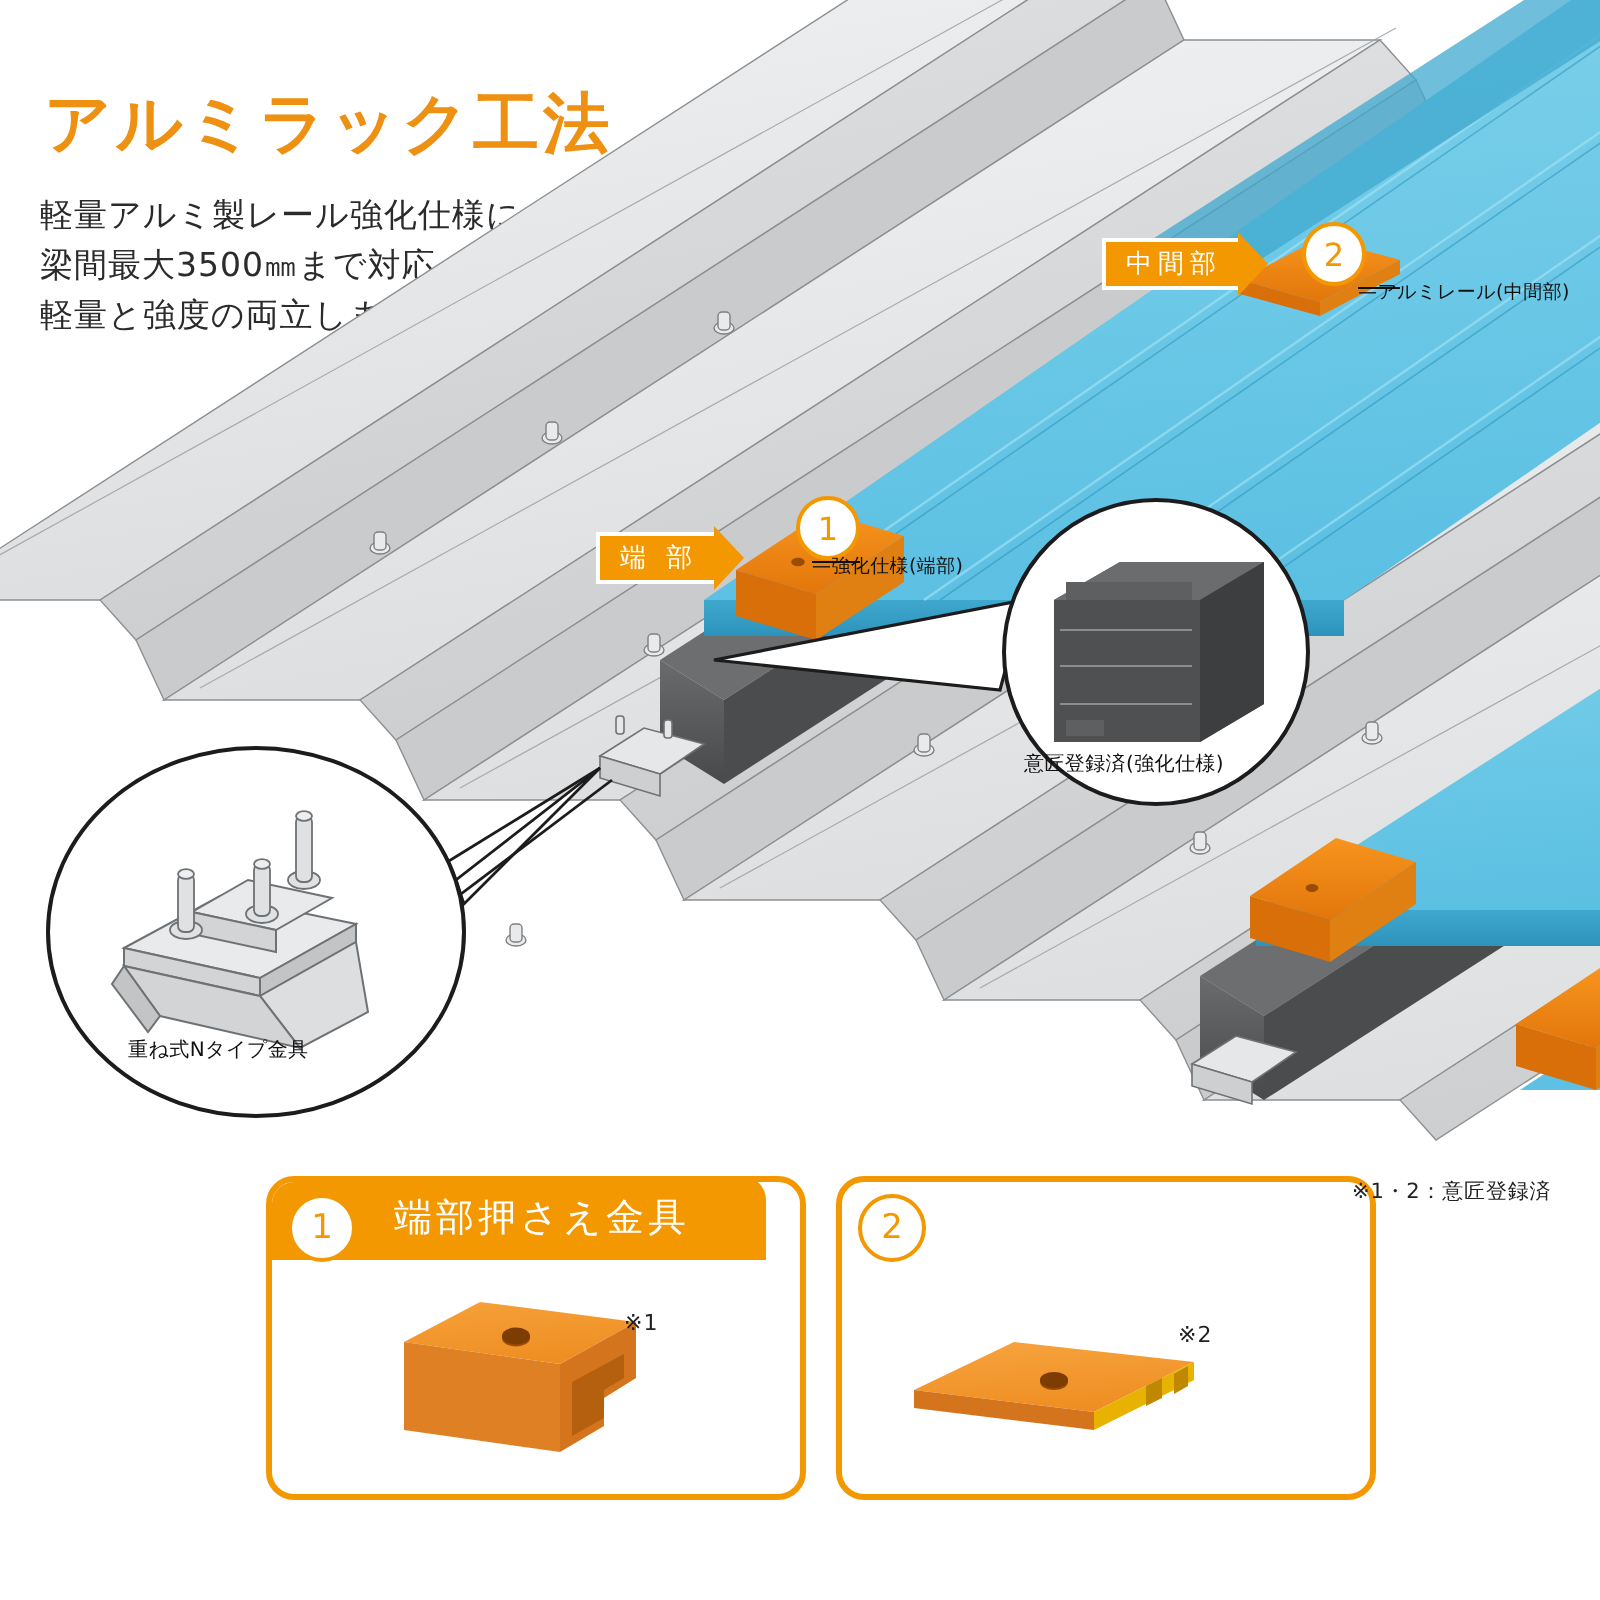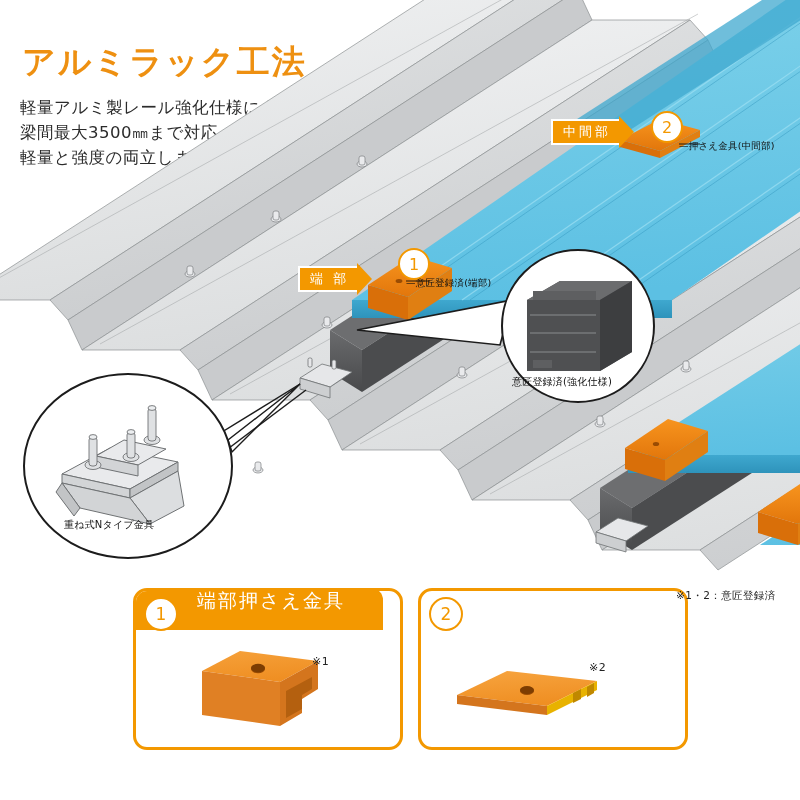--- a/index.html
+++ b/index.html
@@ -71,21 +71,21 @@
   .card{
     position:absolute;top:588px;width:270px;height:162px;
     border:3px solid #f39800;border-radius:14px;
     background:#fff;box-sizing:border-box;overflow:hidden;
   }
   #card-1{left:133px;}
   #card-2{left:418px;}
   .card-head{
     position:absolute;left:-3px;top:-3px;width:250px;height:42px;
     background:#f39800;border-radius:12px 12px 0 0;
-    display:flex;align-items:flex-start;justify-content:center;
+    display:flex;align-items:center;justify-content:center;
   }
   .card-head-title{
     color:#fff;font-size:19px;letter-spacing:2px;margin-left:26px;
   }
   .card-badge{
     position:absolute;left:8px;top:6px;width:30px;height:30px;
     border-radius:50%;background:#fff;border:2px solid #f39800;
     color:#f39800;font-size:17px;
     display:flex;align-items:center;justify-content:center;
   }
@@ -336,29 +336,29 @@
         </g>
       </g>
     </svg>
 
     <div class="tag" id="tag-end">
       <span>端 部</span>
     </div>
     <div class="numdot" id="dot-1">
       <span>1</span>
     </div>
-    <div class="anno" id="anno-end">—意匠登録済(端部)</div>
+    <div class="anno" id="anno-end">—強化仕様(端部)</div>
 
     <div class="tag" id="tag-mid">
       <span>中間部</span>
     </div>
     <div class="numdot" id="dot-2">
       <span>2</span>
     </div>
-    <div class="anno" id="anno-mid">—押さえ金具(中間部)</div>
+    <div class="anno" id="anno-mid">—アルミレール(中間部)</div>
 
     <div class="anno" id="anno-rail">意匠登録済(強化仕様)</div>
     <div class="anno" id="anno-ntype">重ね式Nタイプ金具</div>
   </div>
 
   <div class="card" id="card-1">
     <div class="card-head">
       <span class="card-head-title">端部押さえ金具</span>
     </div>
     <div class="card-badge">

